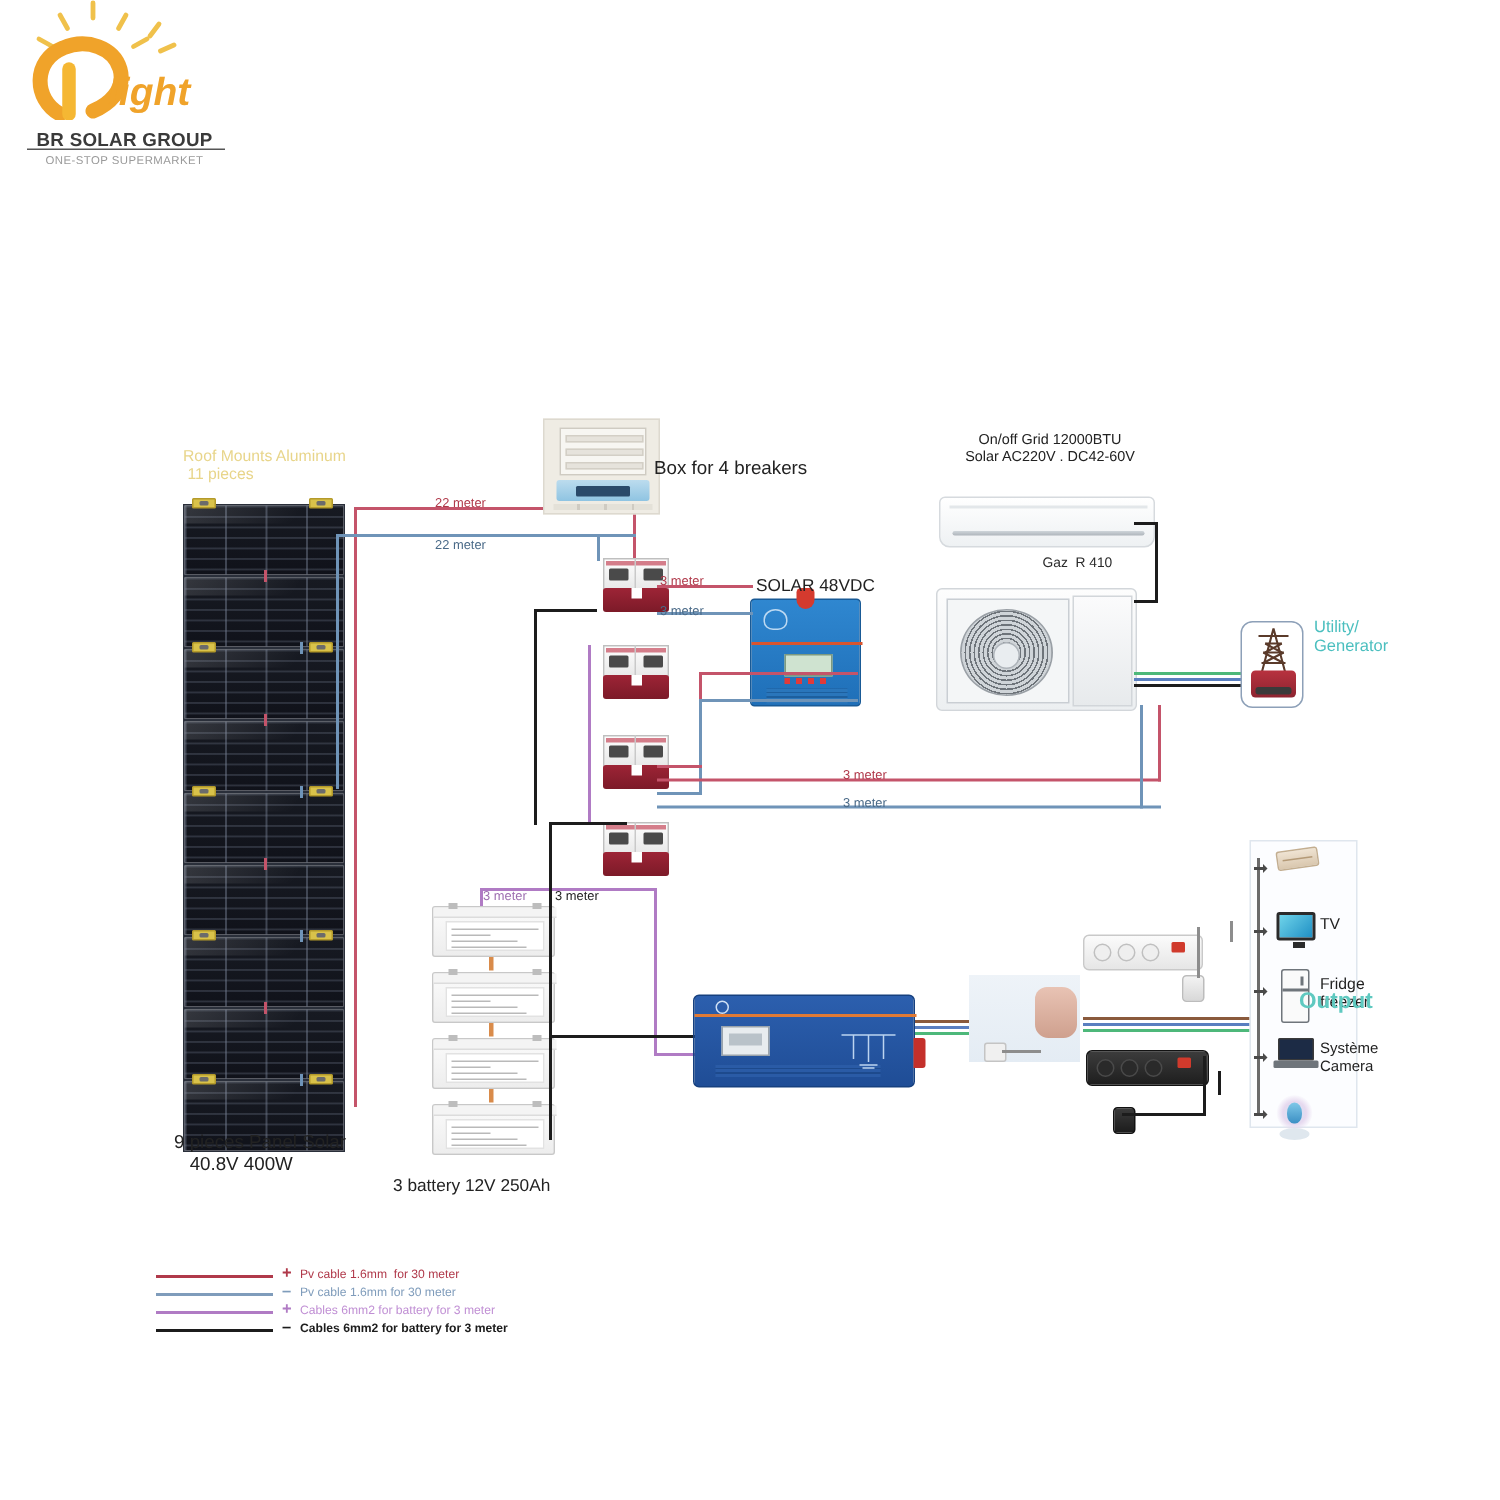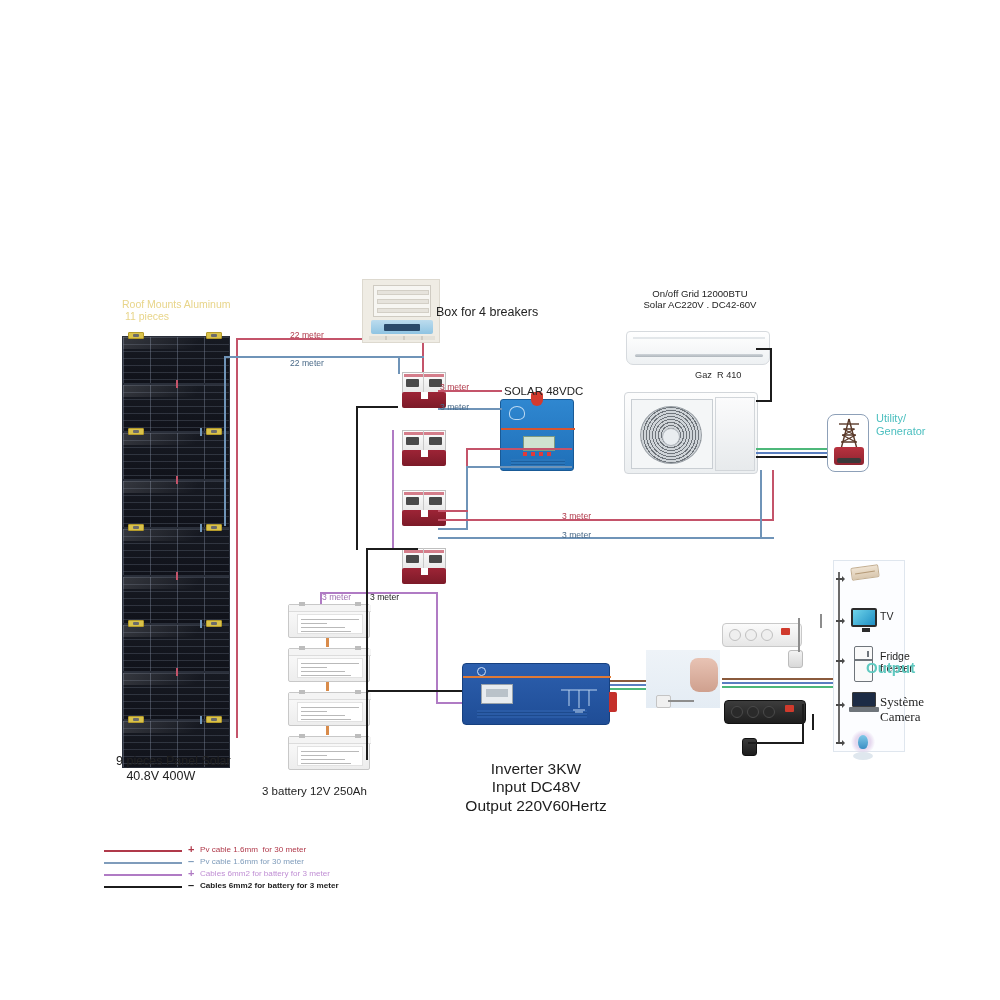--- a/index.html
+++ b/index.html
@@ -216,20 +216,39 @@
   .lrow{position:relative;height:12px;}
   .lline{position:absolute;left:0;top:5px;width:78px;height:2px;}
   .lsign{position:absolute;left:84px;top:-2px;font-size:11px;font-weight:bold;}
   .ltext{position:absolute;left:96px;top:0;font-size:8.1px;white-space:pre;}
 </style>
 </head>
 <body>
 
 <div id="stage">
 
+  <div id="logo">
+    <svg class="logo-rays" viewBox="0 0 170 80">
+      <g stroke="#f0c14b" stroke-width="3.2" stroke-linecap="round">
+        <line x1="62" y1="2" x2="62" y2="12"></line>
+        <line x1="40" y1="10" x2="45" y2="19"></line>
+        <line x1="84" y1="10" x2="79" y2="19"></line>
+        <line x1="26" y1="26" x2="35" y2="31"></line>
+        <line x1="98" y1="26" x2="89" y2="31"></line>
+        <line x1="106" y1="16" x2="100" y2="24"></line>
+        <line x1="116" y1="30" x2="107" y2="34"></line>
+      </g>
+      <path d="M40 76 C22 66 22 40 42 32 C58 25 76 32 80 46 C84 60 72 70 62 74" fill="none" stroke="#f0a32a" stroke-width="10" stroke-linecap="round"></path>
+      <path d="M46 46 L46 76" stroke="#f5b733" stroke-width="9" stroke-linecap="round" fill="none"></path>
+    </svg>
+    <div class="logo-light">light</div>
+    <div class="logo-rule"></div>
+    <div class="logo-brand">BR SOLAR GROUP</div>
+    <div class="logo-sub">ONE-STOP SUPERMARKET</div>
+  </div>
 
   <div id="array">
       <div class="panel" style="top: 336px;">
         <div class="cells"></div>
         <div class="glare"></div>
       </div>
       <div class="mount" style="left: 128px; top: 332px;"></div>
       <div class="mount" style="left: 206px; top: 332px;"></div>
       <div class="panel" style="top: 384px;">
         <div class="cells"></div>
@@ -486,23 +505,20 @@
         <path d="M2 4 L38 4"></path>
           <path d="M10 4 L10 20"></path>
           <path d="M20 4 L20 22"></path>
           <path d="M30 4 L30 20"></path>
         <path d="M14 24 L26 24"></path>
           <path d="M16 26 L24 26"></path>
       </g>
     </svg>
     <div class="term"></div>
   </div>
-  <div class="txt t-inv" style="left:440px;top:760px;width:192px;">Inverter 3KW
-Input DC48V
-Output 220V60Hertz</div>
 
   <div class="w w-brown abs" style="left:610px;top:680px;width:44px;height:2px;"></div>
   <div class="w w-blu2 abs" style="left:610px;top:684px;width:44px;height:2px;"></div>
   <div class="w w-grn abs" style="left:610px;top:688px;width:44px;height:2px;"></div>
 
   <div class="w w-brown abs" style="left:722px;top:678px;width:116px;height:2px;"></div>
   <div class="w w-blu2 abs" style="left:722px;top:682px;width:116px;height:2px;"></div>
   <div class="w w-grn abs" style="left:722px;top:686px;width:116px;height:2px;"></div>
 
   <div class="w w-gry abs" style="left:820px;top:614px;width:2px;height:14px;"></div>
@@ -542,21 +558,21 @@
       <div class="txt" style="left: 880px; top: 610px; font-size: 10.5px; color: rgb(31, 31, 31);">TV</div>
       <div class="loadtick" style="top: 660px;"></div>
       <div class="fridge" style="position: absolute; left: 854px; top: 646px;"></div>
       <div class="txt" style="left: 880px; top: 650px; font-size: 10.5px; color: rgb(31, 31, 31);">Fridge
 freezer</div>
       <div class="loadtick" style="top: 704px;"></div>
       <div class="laptop" style="position: absolute; left: 849px; top: 692px;">
         <div class="scr"></div>
         <div class="base"></div>
       </div>
-      <div class="txt" style="left: 880px; top: 694px; font-size: 13px; color: rgb(31, 31, 31); font-family: Liberation Serif, serif;">Système
+      <div class="txt" style="left: 880px; top: 694px; font-size: 10px; color: rgb(31, 31, 31);">Système
 Camera</div>
       <div class="loadtick" style="top: 742px;"></div>
       <div class="lampload" style="position: absolute; left: 849px; top: 730px;">
         <div class="glow"></div>
         <div class="bulb"></div>
         <div class="base"></div>
       </div>
     </div>
   <div class="txt t-teal-big" style="left:866px;top:659px;">Output</div>
 

